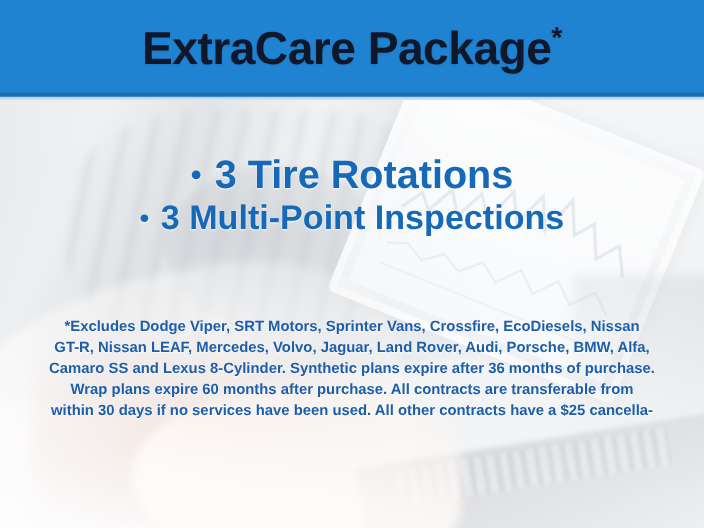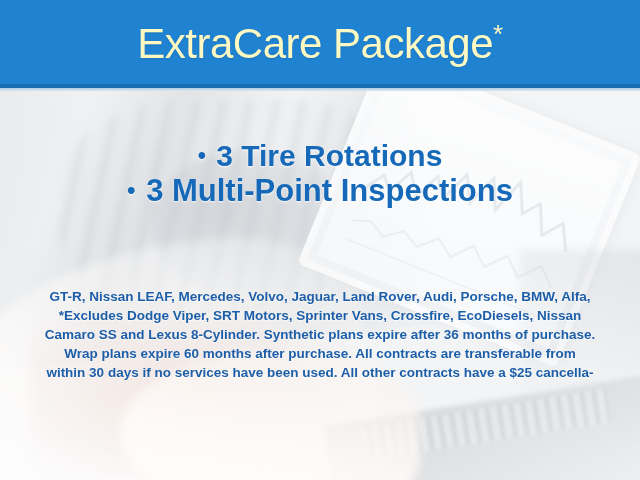--- a/index.html
+++ b/index.html
@@ -161,23 +161,23 @@
   }
   .banner-sheen {
     position: absolute;
     left: 0; top: 88px;
     width: 640px;
     height: 3px;
     background: linear-gradient(180deg, #a8cfe9 0%, #dfe6ea 100%);
     z-index: 6;
   }
   .banner-title {
-    color: #fef9c3;
+    color: #0f172a;
     font-size: 42px;
-    font-weight: normal;
+    font-weight: bold;
     letter-spacing: -0.5px;
     line-height: 1;
     white-space: nowrap;
     text-shadow: 0 1px 2px rgba(0,0,0,0.10);
   }
   .banner-title .star {
     font-size: 26px;
     vertical-align: super;
     line-height: 0;
   }
@@ -197,21 +197,21 @@
     line-height: 1.18;
     white-space: nowrap;
     text-shadow: 0 1px 2px rgba(255,255,255,0.85);
   }
   .bullet-line .dot {
     font-size: 0.78em;
     vertical-align: 0.12em;
     margin-right: 2px;
   }
   .bl-0 { font-size: 27px; }
-  .bl-1 { font-size: 30px; }
+  .bl-1 { font-size: 36px; }
   .bl-2 { font-size: 31px; }
 
   
   .disclaimer {
     position: absolute;
     left: 0;
     top: 287px;
     width: 640px;
     z-index: 4;
     text-align: center;
@@ -259,20 +259,20 @@
   </div>
   <div class="banner-rule"></div>
   <div class="banner-sheen"></div>
 
   <div class="bullets">
     <div class="bullet-line bl-1"><span class="dot">•</span> <span>3 Tire Rotations</span></div>
     <div class="bullet-line bl-2"><span class="dot">•</span> <span>3 Multi-Point Inspections</span></div>
   </div>
 
   <div class="disclaimer">
+    <div class="disclaimer-line">*Excludes Dodge Viper, SRT Motors, Sprinter Vans, Crossfire, EcoDiesels, Nissan</div>
     <div class="disclaimer-line">GT-R, Nissan LEAF, Mercedes, Volvo, Jaguar, Land Rover, Audi, Porsche, BMW, Alfa,</div>
-    <div class="disclaimer-line">*Excludes Dodge Viper, SRT Motors, Sprinter Vans, Crossfire, EcoDiesels, Nissan</div>
     <div class="disclaimer-line">Camaro SS and Lexus 8-Cylinder. Synthetic plans expire after 36 months of purchase.</div>
     <div class="disclaimer-line">Wrap plans expire 60 months after purchase. All contracts are transferable from</div>
     <div class="disclaimer-line">within 30 days if no services have been used. All other contracts have a $25 cancella-</div>
   </div>
 
 </div>
 
 </body></html>

